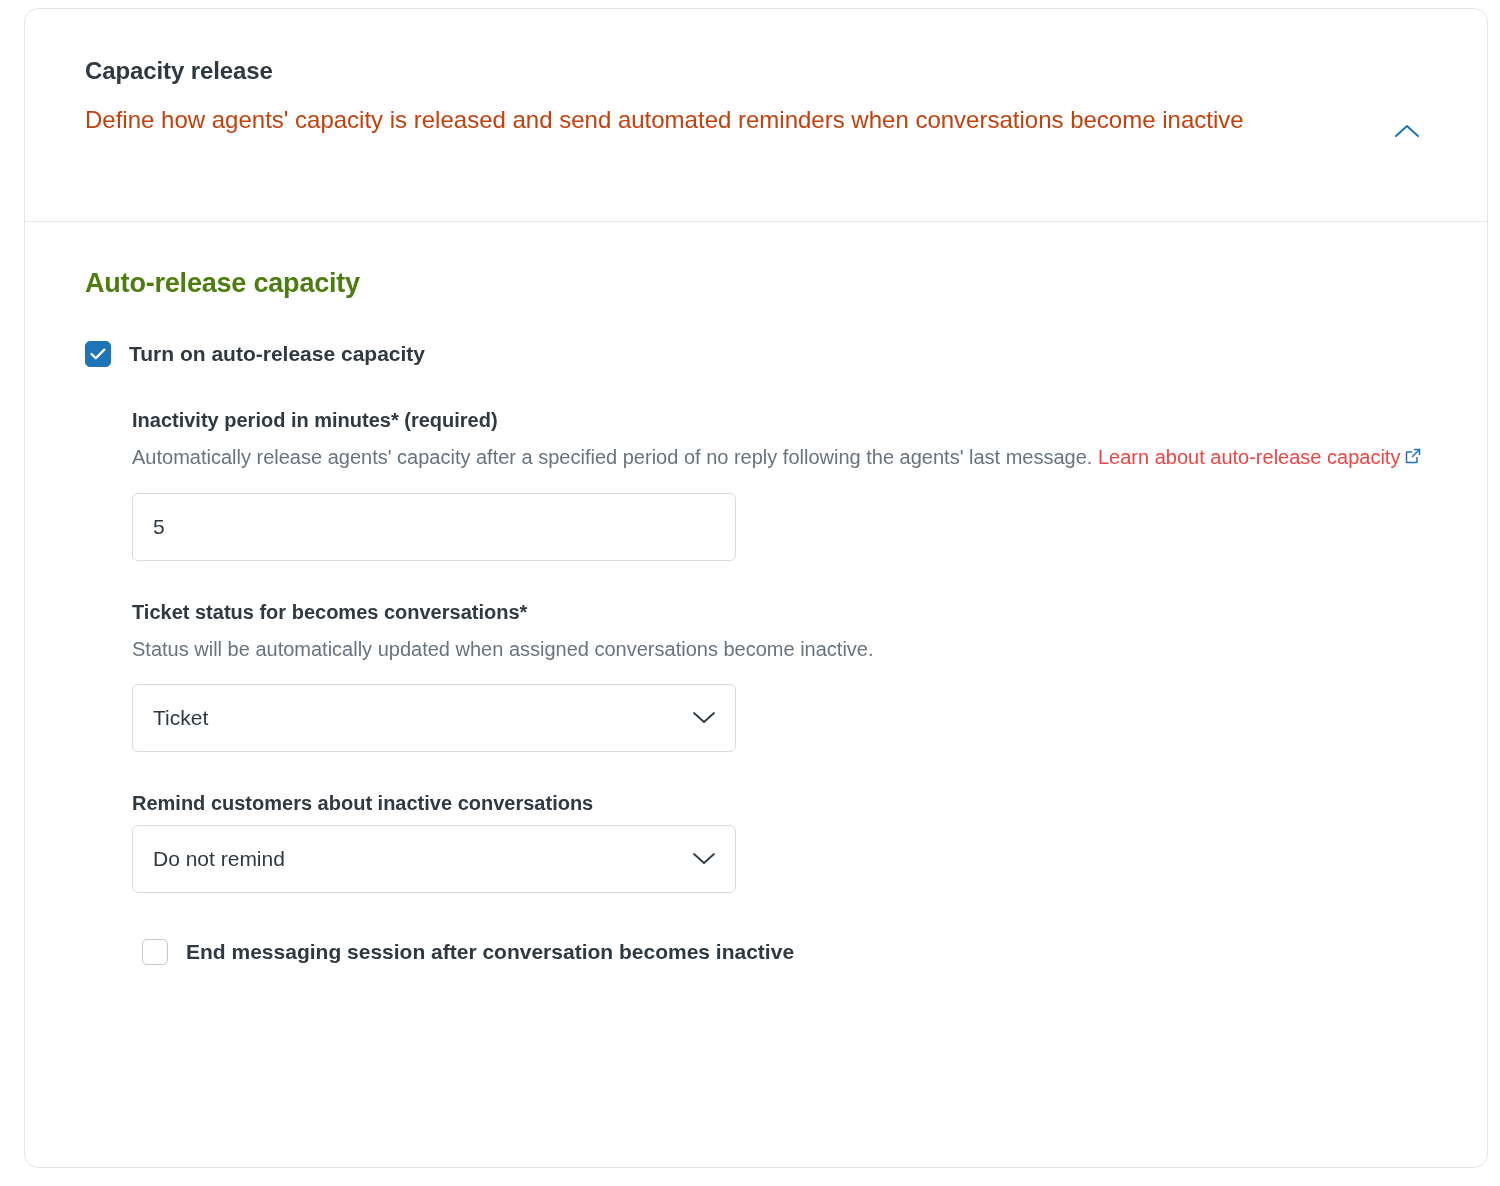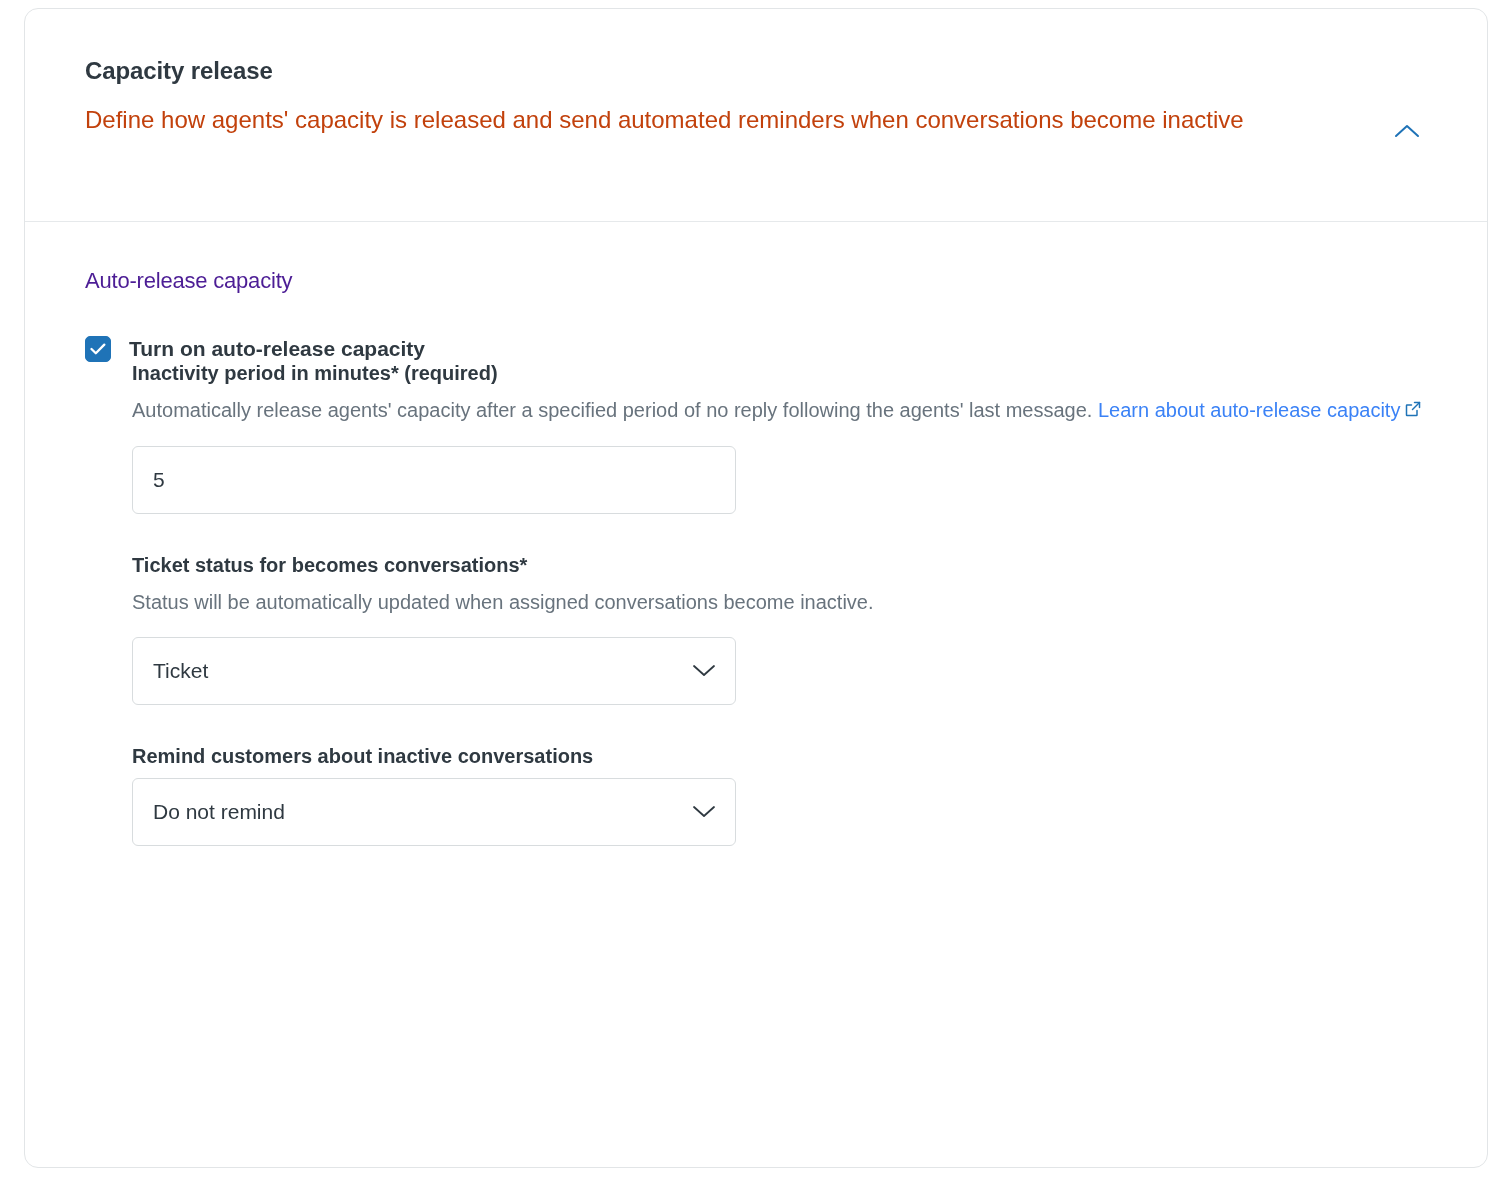--- a/index.html
+++ b/index.html
@@ -66,23 +66,23 @@
     padding: 0;
   }
   .collapse-btn svg { display: block; }
 
   
   .panel-body {
     padding: 46px 60px 40px 60px;
     box-sizing: border-box;
   }
   .section-title {
-    font-size: 22px;
-    font-weight: 400;
-    color: #4c1d95;
+    font-size: 27px;
+    font-weight: 700;
+    color: #4d7c0f;
     margin: 0 0 42px 0;
     letter-spacing: -0.2px;
   }
 
   
   .check-row {
     display: flex;
     align-items: center;
     gap: 18px;
   }
@@ -109,39 +109,40 @@
   .check-label {
     font-size: 21px;
     font-weight: 700;
     color: #2f3941;
     cursor: pointer;
   }
 
   
   .field-group {
     margin-left: 47px;
+    margin-top: 42px;
   }
   .field + .field { margin-top: 40px; }
 
   .field-label {
     font-size: 20px;
     font-weight: 700;
     color: #2f3941;
     margin: 0 0 10px 0;
   }
   .field-hint {
     font-size: 20px;
     line-height: 1.5;
     color: #68737d;
     margin: 0 0 20px 0;
     max-width: 1300px;
     font-weight: 400;
   }
   .link {
-    color: #3b82f6;
+    color: #ef4444;
     text-decoration: none;
     cursor: pointer;
   }
   .ext-icon {
     display: inline-block;
     vertical-align: -1px;
     margin-left: 4px;
   }
 
   .text-input {
@@ -257,16 +258,20 @@
             <span>Do not remind</span>
           </div>
           <span class="select-caret">
             <svg width="24" height="14" viewBox="0 0 24 14" fill="none" xmlns="http://www.w3.org/2000/svg">
               <path d="M2 2L12 11L22 2" stroke="#2f3941" stroke-width="1.8" stroke-linecap="round" stroke-linejoin="round"></path>
             </svg>
           </span>
         </div>
       </div>
 
+      <div class="check-row last-check">
+        <span class="checkbox unchecked"></span>
+        <span class="check-label">End messaging session after conversation becomes inactive</span>
+      </div>
 
     </div>
   </div>
 </div>
 
 </body></html>

